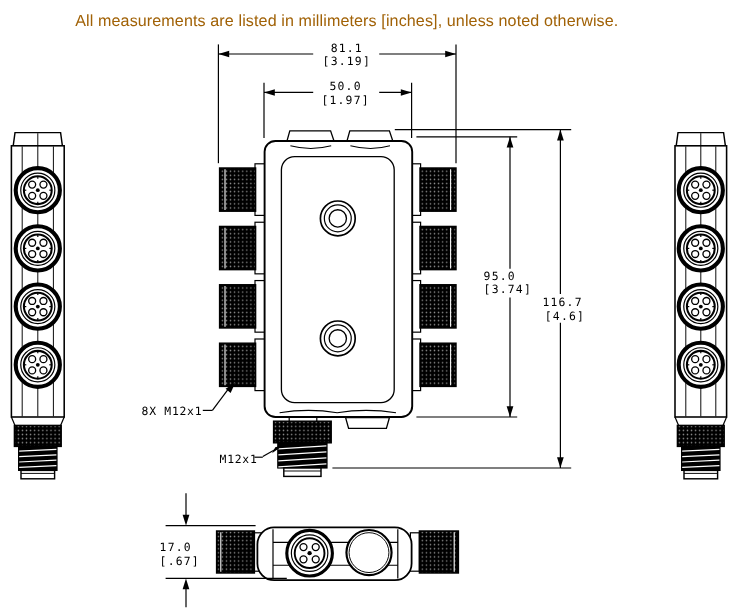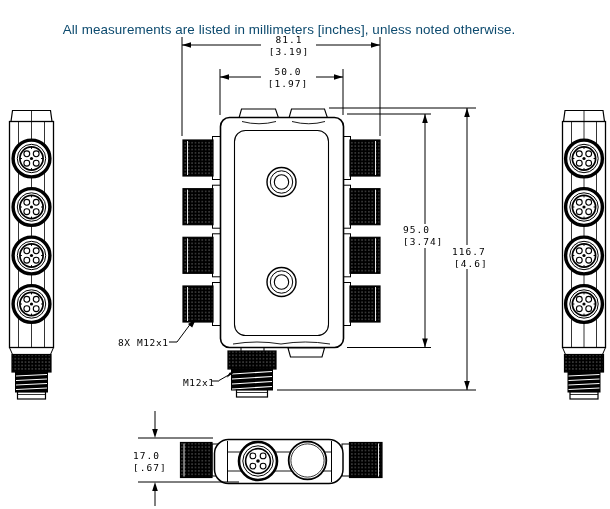--- a/index.html
+++ b/index.html
@@ -1,19 +1,19 @@
 <!DOCTYPE html>
 <html><head>
 <meta charset="utf-8">
 <style>
   html,body{margin:0;padding:0;background:#fff;}
   .page{position:relative;width:610px;height:509px;background:#fff;overflow:hidden;
         font-family:"Liberation Sans", sans-serif;}
-  .note{position:absolute;top:22px;left:0;width:578px;text-align:center;
-        font-size:13.4px;color:#0c4a6e;letter-spacing:0.1px;}
+  .note{position:absolute;top:10px;left:0;width:578px;text-align:center;
+        font-size:13.4px;color:#a16207;letter-spacing:0.1px;}
   svg{position:absolute;top:0;left:0;}
   svg text{font-family:"DejaVu Sans Mono", monospace;font-size:9.5px;fill:#000;letter-spacing:1px;}
   svg text.lead{letter-spacing:0.6px;}
 </style>
 </head>
 <body>
 
 <div class="page">
 
   <div class="note">All measurements are listed in millimeters [inches], unless noted otherwise.</div>

